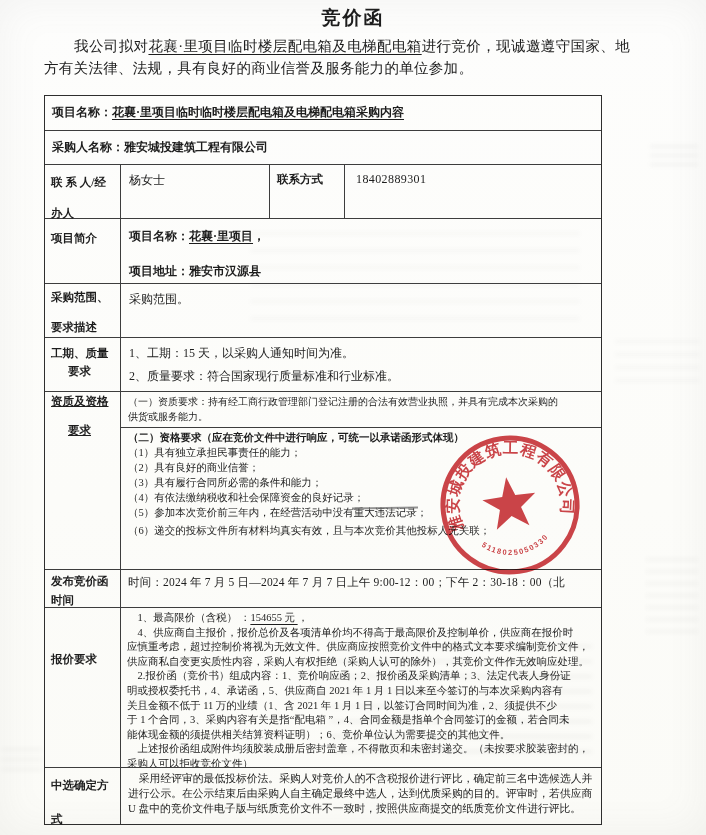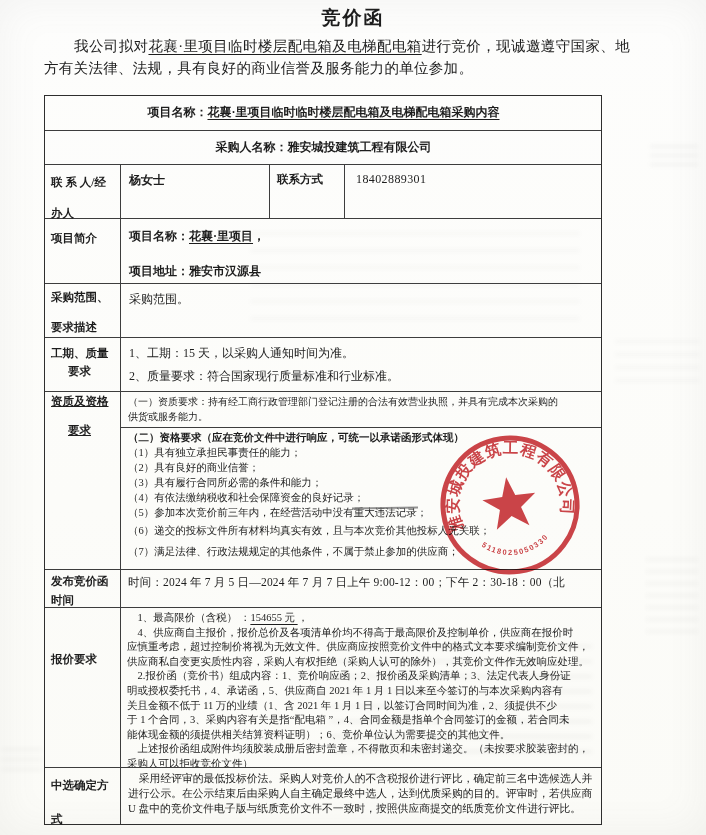--- a/index.html
+++ b/index.html
@@ -34,27 +34,27 @@
 
   .lbl{
     width:76px; flex:none; box-sizing:border-box;
     border-right:1.4px solid #3d3d3d;
     font-weight:700; font-size:11.5px; line-height:18px;
     padding-left:6px; padding-right:2px;
     display:flex; flex-direction:column;
   }
   .ct{ flex:1; min-width:0; box-sizing:border-box; overflow:hidden; }
   .cellfull{ flex:1; box-sizing:border-box; padding:8px 6px 0 7px;
-    font-weight:700; font-size:12px; white-space:pre; overflow:hidden;text-align:center;}
+    font-weight:700; font-size:12px; white-space:pre; overflow:hidden;}
   .line{ white-space:pre; }
 
   
   .r3 .lbl{ padding-top:6px; gap:9px; line-height:22px;}
   .c-person{ width:149px; flex:none; border-right:1.4px solid #3d3d3d; box-sizing:border-box;
-    padding:7px 4px 0 8px; font-size:12px;font-weight:bold;}
+    padding:7px 4px 0 8px; font-size:12px;}
   .c-mlabel{ width:75px; flex:none; border-right:1.4px solid #3d3d3d; box-sizing:border-box;
     padding:7px 2px 0 7px; font-size:11.5px; font-weight:700;}
   .c-phone{ flex:1; box-sizing:border-box; padding:7px 4px 0 11px; font-size:12px; letter-spacing:0.4px;}
 
   .r4 .lbl{ padding-top:10px; }
   .r4 .ct{ padding:9px 6px 0 8px; font-weight:700; font-size:12px; line-height:17px;}
   .r4 .ct .line2{ margin-top:18px; }
 
   .r5 .lbl{ padding-top:4px; gap:12px; }
   .r5 .ct{ padding:7px 6px 0 8px; font-size:12px; }
@@ -185,21 +185,20 @@
           </div>
         <div class="part2">
           <div class="part2-heading">（二）资格要求（应在竞价文件中进行响应，可统一以承诺函形式体现）</div>
           <div class="part2-items">
               <div class="line">（1）具有独立承担民事责任的能力；</div>
               <div class="line">（2）具有良好的商业信誉；</div>
               <div class="line">（3）具有履行合同所必需的条件和能力；</div>
               <div class="line">（4）有依法缴纳税收和社会保障资金的良好记录；</div>
               <div class="line">（5）参加本次竞价前三年内，在经营活动中没有重大违法记录；</div>
               <div class="line">（6）递交的投标文件所有材料均真实有效，且与本次竞价其他投标人无关联；</div>
-              <div class="line">（7）满足法律、行政法规规定的其他条件，不属于禁止参加的供应商；</div>
             </div>
         </div>
       </div>
     </div>
 
     <div class="tr r8">
       <div class="lbl">
           <div class="line">发布竞价函</div>
           <div class="line">时间</div>
         </div>

